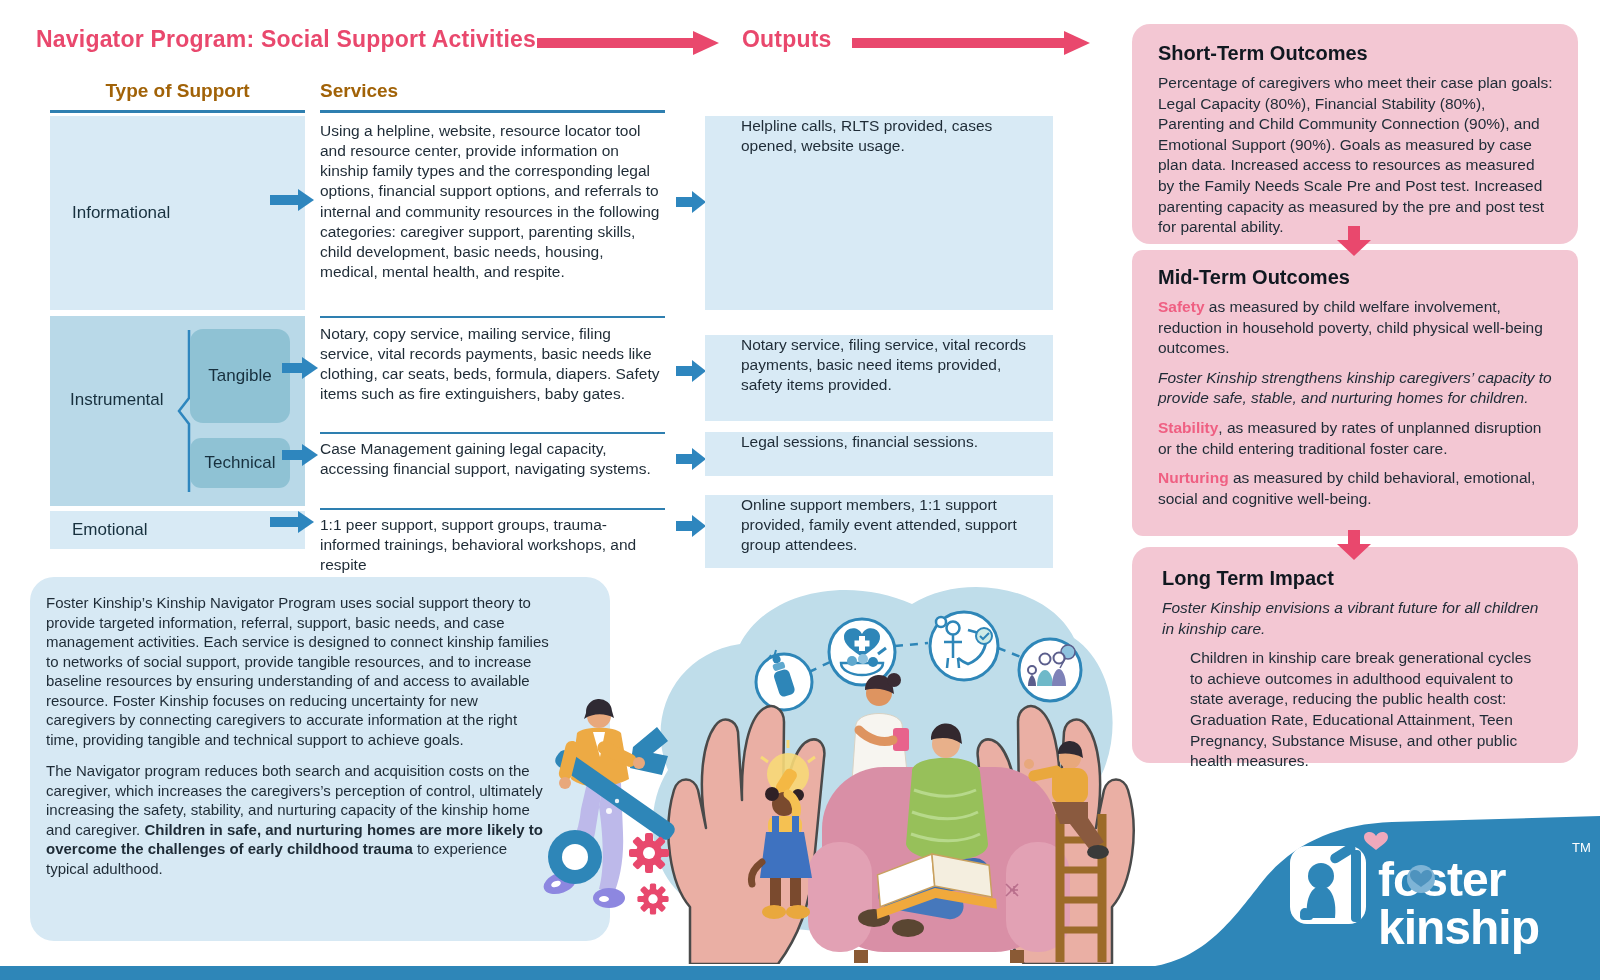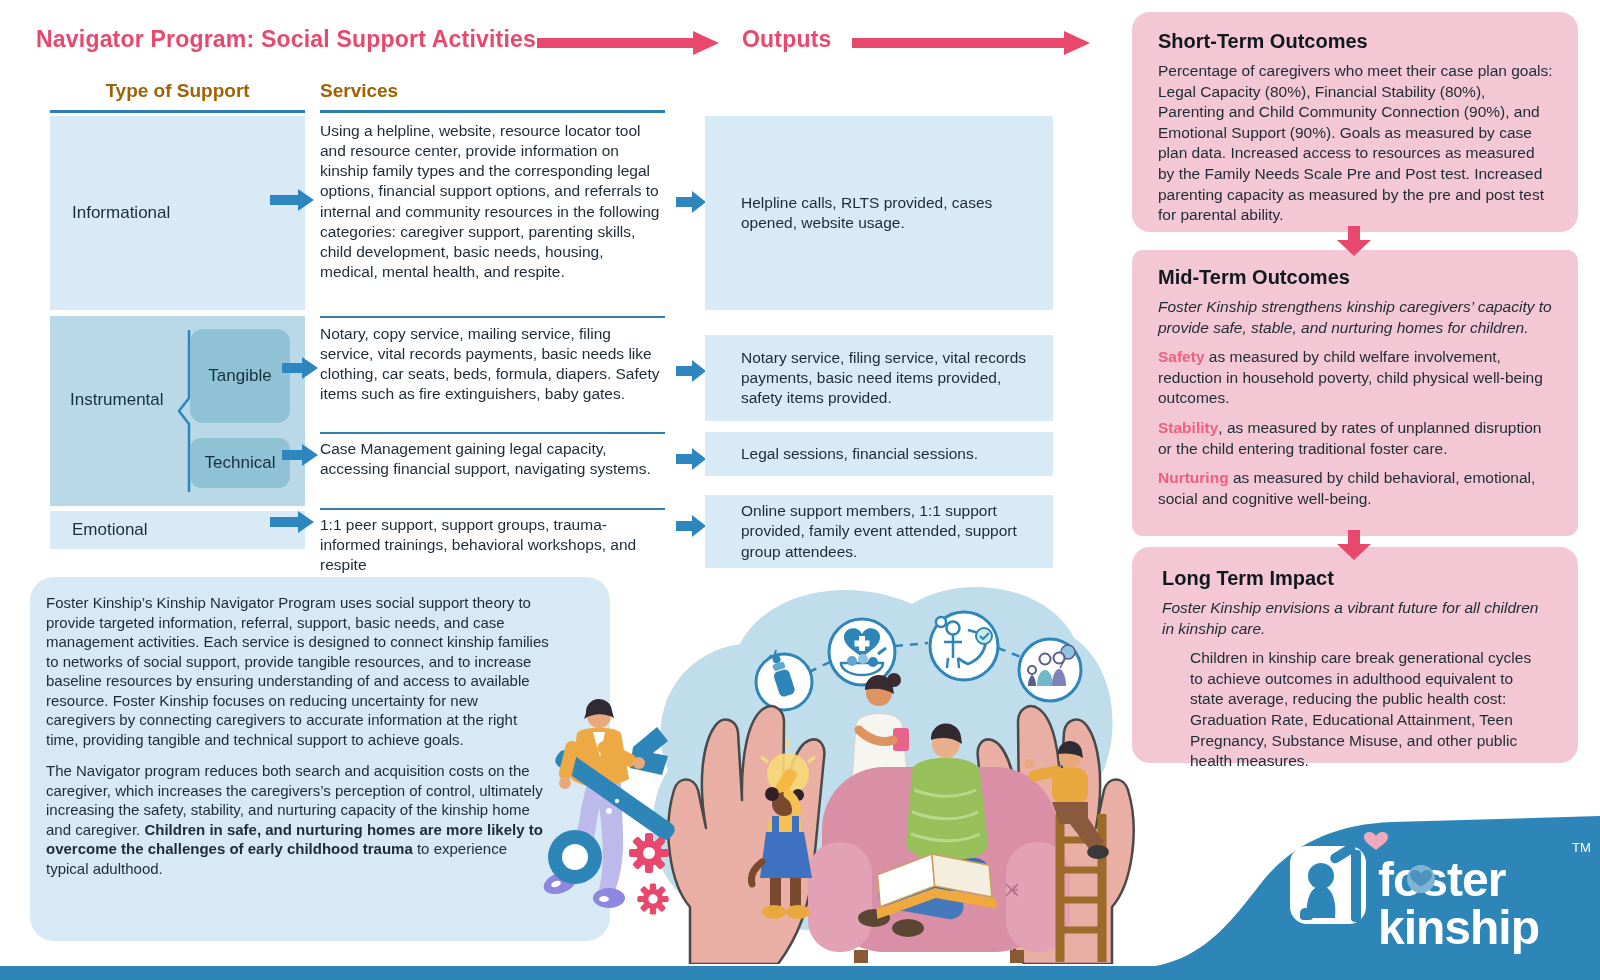--- a/index.html
+++ b/index.html
@@ -10,21 +10,21 @@
   .abs{position:absolute;}
   .main-title{font-size:23px;font-weight:800;color:#E9486D;letter-spacing:.2px;}
   .col-header{font-size:19px;font-weight:800;color:#a16207;}
   .rule{background:#2E7FB0;height:3px;}
   .sep{background:#2E7FB0;height:2px;}
   .row-box{background:#D8EAF5;}
   .row-box.mid{background:#B9D9E8;}
   .cell-label{font-size:17px;color:#17303E;}
   .inner-cell{background:#8FC2D4;border-radius:13px;display:flex;align-items:center;justify-content:center;}
   .services-text{font-size:15.5px;line-height:1.3;color:#1E2B36;width:345px;}
-  .output-box{background:#D8EAF5;display:flex;align-items:center;}
+  .output-box{background:#D8EAF5;display:flex;}
   .output-text{font-size:15.5px;line-height:1.3;color:#1E2B36;padding:0 16px 0 36px;}
   .pink-box{background:#F3C7D3;border-radius:18px;box-sizing:border-box;}
   .pink-title{font-size:20px;font-weight:800;color:#101820;margin:0 0 8px 0;}
   .pink-body{font-size:15.5px;line-height:1.33;color:#1E2B36;margin:0;}
   .pink-intro{font-style:italic;}
   .pink-para{margin:0 0 9px 0;}
   .lead-pink{color:#EF5F82;font-weight:800;}
   .theory-box{background:#D7E9F4;border-radius:24px;box-sizing:border-box;}
   .theory-title{font-size:23px;font-weight:800;color:#2E8AC6;margin:0 0 10px 0;}
   .theory-body{font-size:15px;line-height:1.3;color:#1E2B36;margin:0 0 12px 0;width:505px;}
@@ -122,34 +122,34 @@
 <div class="abs output-box" style="left:705px;top:335px;width:348px;height:86px;">
   <div class="output-text">Notary service, filing service, vital records payments, basic need items provided, safety items provided.</div>
 </div>
 <div class="abs output-box" style="left:705px;top:432px;width:348px;height:44px;">
   <div class="output-text">Legal sessions, financial sessions.</div>
 </div>
 <div class="abs output-box" style="left:705px;top:495px;width:348px;height:73px;">
   <div class="output-text">Online support members, 1:1 support provided, family event attended, support group attendees.</div>
 </div>
 
-<div class="abs pink-box" style="left:1132px;top:12px;width:446px;height:220px;padding:18px 24px 0 26px;">
+<div class="abs pink-box" style="left:1132px;top:24px;width:446px;height:220px;padding:18px 24px 0 26px;">
   <h2 class="pink-title">Short-Term Outcomes</h2>
   <p class="pink-body">Percentage of caregivers who meet their case plan goals: Legal Capacity (80%), Financial Stability (80%), Parenting and Child Community Connection (90%), and Emotional Support (90%). Goals as measured by case plan data. Increased access to resources as measured by the Family Needs Scale Pre and Post test. Increased parenting capacity as measured by the pre and post test for parental ability.</p>
 </div>
 
 <svg class="abs" style="left:1336px;top:226px;z-index:3;" width="36" height="30">
   <rect x="12" width="12" height="15" fill="#E9486D"></rect>
     <polygon points="1,14 35,14 18,30" fill="#E9486D"></polygon>
 </svg>
 
 <div class="abs pink-box" style="left:1132px;top:250px;width:446px;height:286px;padding:16px 24px 0 26px;border-radius:11px;">
   <h2 class="pink-title">Mid-Term Outcomes</h2>
+  <p class="pink-body pink-para"><strong class="lead-pink">Safety</strong><span> as measured by child welfare involvement, reduction in household poverty, child physical well-being outcomes.</span></p>
   <p class="pink-body pink-intro pink-para">Foster Kinship strengthens kinship caregivers’ capacity to provide safe, stable, and nurturing homes for children.</p>
-  <p class="pink-body pink-para"><strong class="lead-pink">Safety</strong><span> as measured by child welfare involvement, reduction in household poverty, child physical well-being outcomes.</span></p>
   <p class="pink-body pink-para"><strong class="lead-pink">Stability</strong><span>, as measured by rates of unplanned disruption or the child entering traditional foster care.</span></p>
   <p class="pink-body pink-para"><strong class="lead-pink">Nurturing</strong><span> as measured by child behavioral, emotional, social and cognitive well-being.</span></p>
 </div>
 
 <svg class="abs" style="left:1336px;top:530px;z-index:3;" width="36" height="30">
   <rect x="12" width="12" height="15" fill="#E9486D"></rect>
     <polygon points="1,14 35,14 18,30" fill="#E9486D"></polygon>
 </svg>
 
 <div class="abs pink-box" style="left:1132px;top:547px;width:446px;height:216px;padding:20px 24px 0 30px;">

